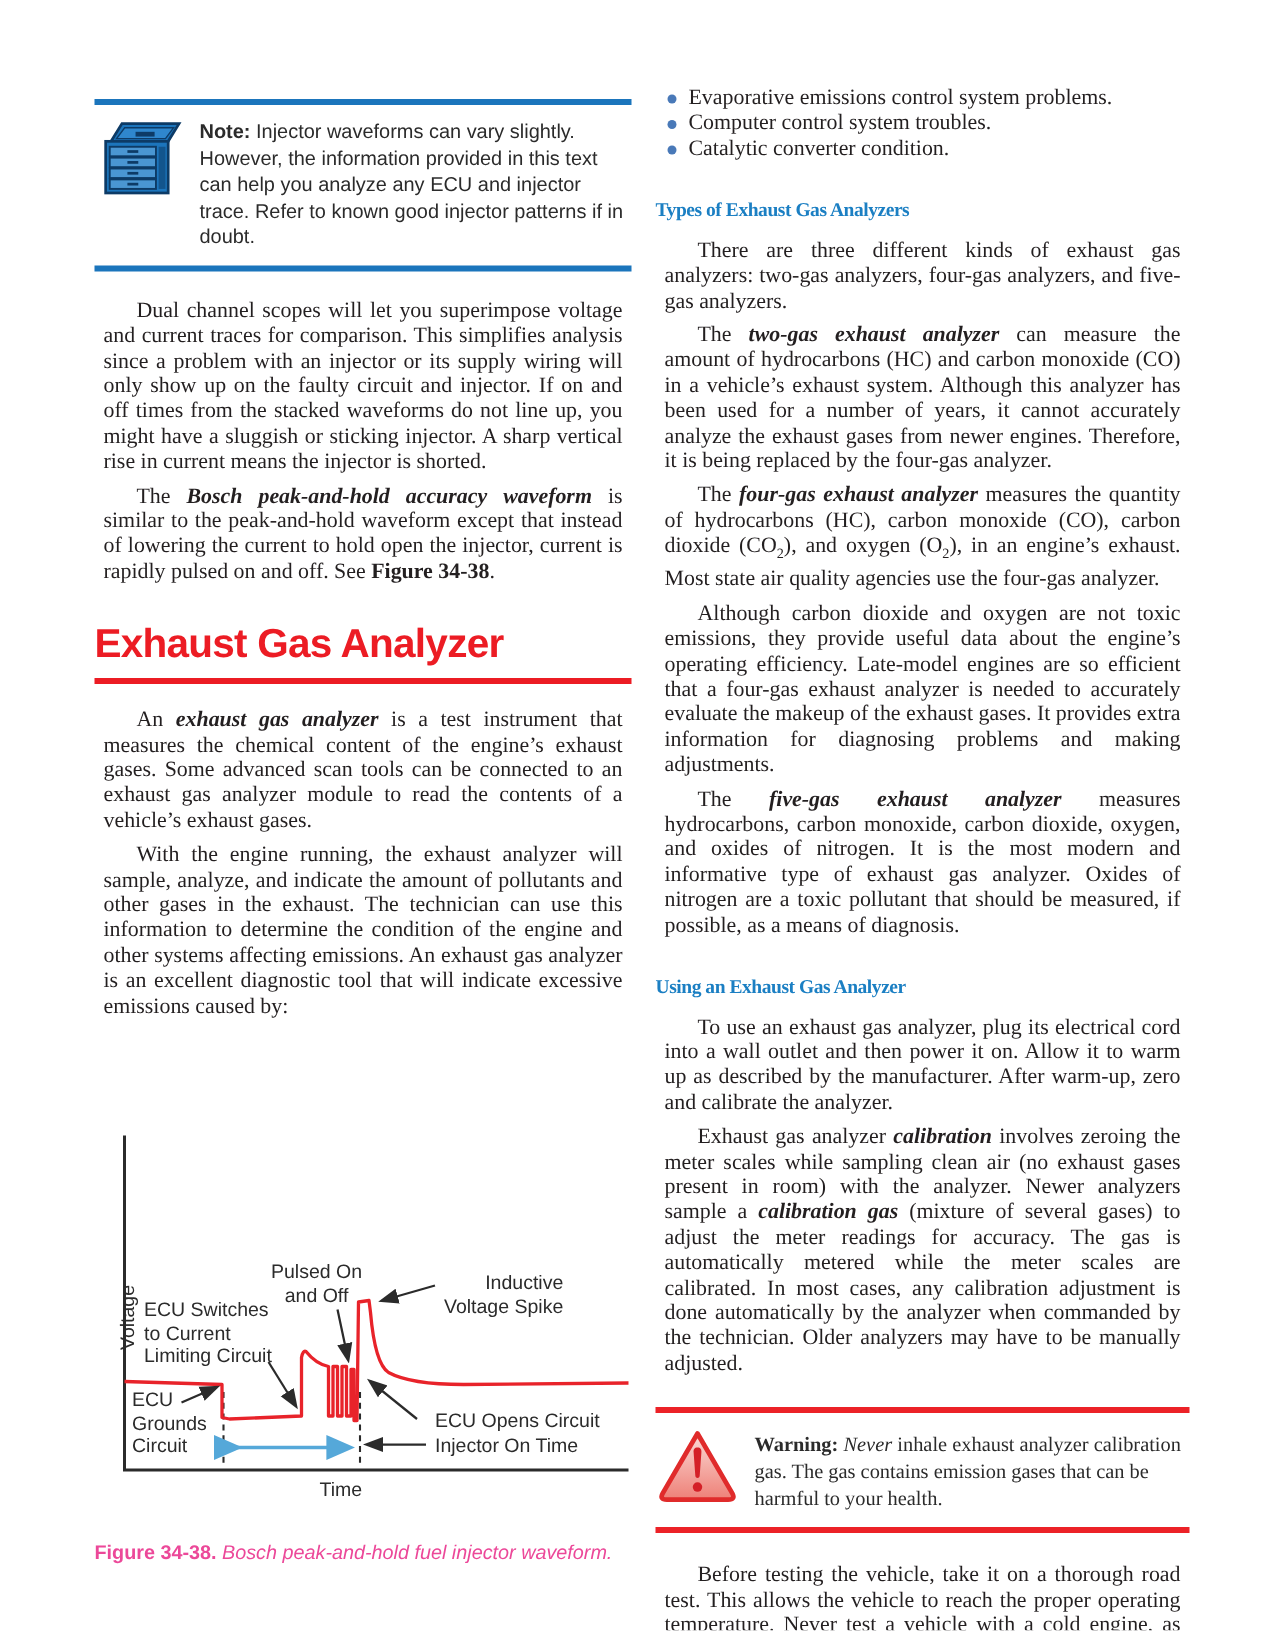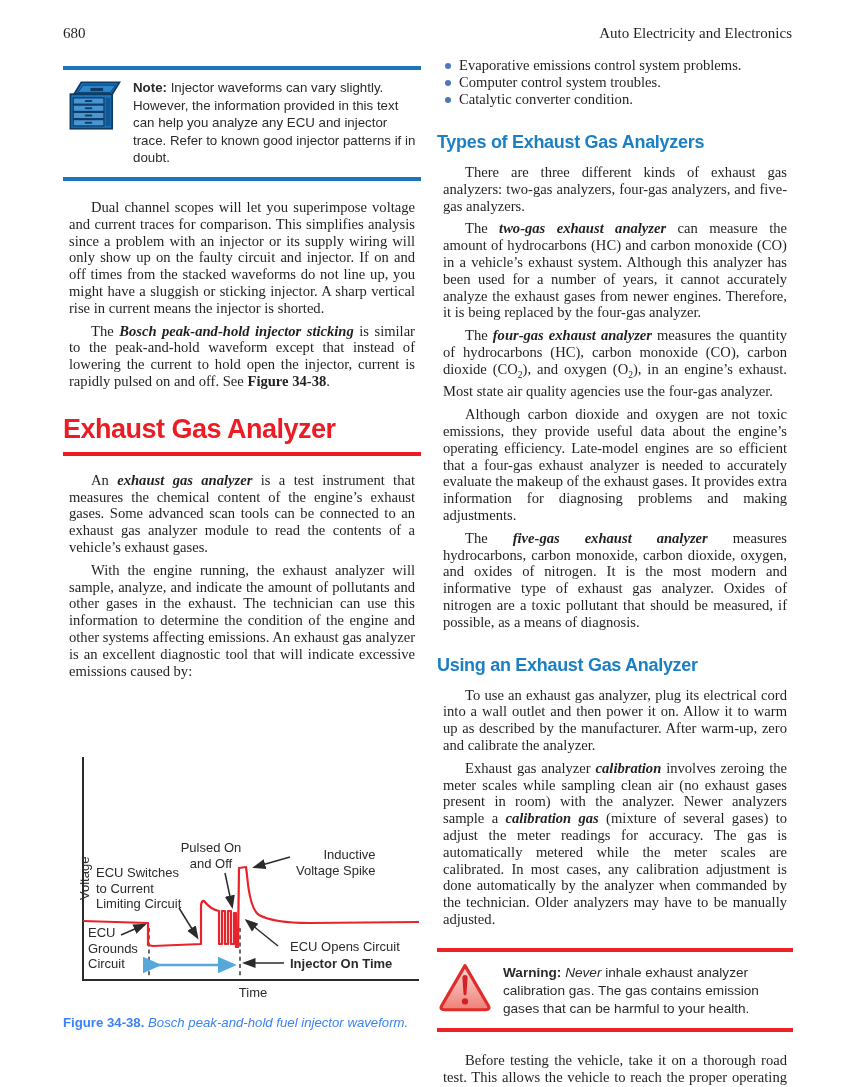--- a/index.html
+++ b/index.html
@@ -15,52 +15,48 @@
   p.body{font-size:14.6px;line-height:16.8px;text-align:justify;text-indent:22px;margin:6px;}
   
   .note-box{border-top:4px solid #1b75bc;border-bottom:4px solid #1b75bc;
             padding:9px 2px 10px 2px;display:flex;align-items:flex-start;gap:10px;}
   .note-text{font-family:"Liberation Sans",sans-serif;font-size:13.3px;line-height:17.6px;
              color:#2b2b2b;flex:1;}
   
   .warning-box{border-top:4px solid #ec2227;border-bottom:4px solid #ec2227;
                padding:10px 2px 10px 2px;display:flex;align-items:flex-start;gap:12px;
                margin-top:20px;}
-  .warning-text{font-family:Liberation Sans, sans-serif;font-size:13.6px;line-height:18px;
+  .warning-text{font-family:Liberation Serif, serif;font-size:13.6px;line-height:18px;
                 color:#2b2b2b;flex:1;padding-top:2px;}
   
   h1.red{font-family:"Liberation Sans",sans-serif;font-weight:bold;color:#ec1c24;
          font-size:27px;letter-spacing:-0.5px;margin:24px 0 16px 0;
          border-bottom:4px solid #ec1c24;padding-bottom:7px;}
-  h2.blue{font-family:Liberation Sans, sans-serif;font-weight:bold;color:#1b7fc3;
-          font-size:18px;letter-spacing:-0.3px;margin:24px 0 11px 0;}
+  h2.blue{font-family:Liberation Serif, serif;font-weight:bold;color:#1b7fc3;
+          font-size:13px;letter-spacing:-0.3px;margin:24px 0 11px 0;}
   
   ul.blist{list-style:none;margin:0;padding:0;}
   ul.blist li{position:relative;padding-left:22px;font-size:14.6px;line-height:17px;}
   ul.blist li::before{content:"";position:absolute;left:8px;top:6px;width:6px;height:6px;
                       border-radius:50%;background:#4979b8;}
   
   .figure{position:absolute;left:0;top:689px;width:358px;}
   .fig-wrap{position:relative;width:358px;height:250px;}
   .fig-label{position:absolute;font-family:"Liberation Sans",sans-serif;font-size:13px;
              line-height:15.5px;color:#2b2b2b;white-space:pre-line;}
   .voltage-label{transform:rotate(-90deg);transform-origin:left top;}
-  .caption{font-family:"Liberation Sans",sans-serif;font-size:13.2px;margin-top:10px;
-           color:#3b82f6;}
+  .caption{font-family:"Liberation Sans",sans-serif;font-size:13.2px;margin-top:22px;
+           color:#ec4899;}
   .rich span{white-space:pre-wrap;text-align:right;}
 </style>
 </head>
 <body>
 
 <div class="page">
 
-  <div class="header">
-    <span>680</span>
-    <span>Auto Electricity and Electronics</span>
-  </div>
 
   <div class="col-left">
 
     <div class="note-box">
       <span>
         <svg width="58" height="54" viewBox="0 0 64 58">
 
           <polygon points="10,16 18,3 60,3 52,16" fill="#1c75bc" stroke="#0d3b66" stroke-width="2"></polygon>
           <polygon points="14,14 20,6 56,6 50,14" fill="#2f87cd" stroke="#0d3b66" stroke-width="1"></polygon>
           <rect x="28" y="9" width="14" height="3.5" fill="#0d3b66"></rect>
@@ -74,21 +70,21 @@
           <rect x="22" y="22.5" width="8" height="2" fill="#0d3b66"></rect>
           <rect x="22" y="30.5" width="8" height="2" fill="#0d3b66"></rect>
           <rect x="22" y="38.5" width="8" height="2" fill="#0d3b66"></rect>
           <rect x="22" y="46.5" width="8" height="2" fill="#0d3b66"></rect>
         </svg>
       </span>
       <div class="note-text rich"><span style="font-weight:bold">Note:</span><span> Injector waveforms can vary slightly. However, the information provided in this text can help you analyze any ECU and injector trace. Refer to known good injector patterns if in doubt.</span></div>
     </div>
 
     <p class="body" style="margin-top:18px;"><span>Dual channel scopes will let you superimpose voltage and current traces for comparison. This simplifies analysis since a problem with an injector or its supply wiring will only show up on the faulty circuit and injector. If on and off times from the stacked waveforms do not line up, you might have a sluggish or sticking injector. A sharp vertical rise in current means the injector is shorted.</span></p>
-    <p class="body"><span>The </span><span style="font-weight:bold;font-style:italic">Bosch peak-and-hold injector sticking</span><span> is similar to the peak-and-hold waveform except that instead of lowering the current to hold open the injector, current is rapidly pulsed on and off. See </span><span style="font-weight:bold">Figure 34-38</span><span>.</span></p>
+    <p class="body"><span>The </span><span style="font-weight:bold;font-style:italic">Bosch peak-and-hold accuracy waveform</span><span> is similar to the peak-and-hold waveform except that instead of lowering the current to hold open the injector, current is rapidly pulsed on and off. See </span><span style="font-weight:bold">Figure 34-38</span><span>.</span></p>
 
     <h1 class="red">Exhaust Gas Analyzer</h1>
 
     <p class="body"><span>An </span><span style="font-weight:bold;font-style:italic">exhaust gas analyzer</span><span> is a test instrument that measures the chemical content of the engine’s exhaust gases. Some advanced scan tools can be connected to an exhaust gas analyzer module to read the contents of a vehicle’s exhaust gases.</span></p>
     <p class="body"><span>With the engine running, the exhaust analyzer will sample, analyze, and indicate the amount of pollutants and other gases in the exhaust. The technician can use this information to determine the condition of the engine and other systems affecting emissions. An exhaust gas analyzer is an excellent diagnostic tool that will indicate excessive emissions caused by:</span></p>
 
 
     <div class="figure">
       <div class="fig-wrap">
         <svg width="358" height="250" viewBox="0 0 358 250">
@@ -126,22 +122,22 @@
 to Current
 Limiting Circuit</div>
         <div class="fig-label" style="left:112px;top:85px;width:72px;text-align:center;">Pulsed On
 and Off</div>
         <div class="fig-label" style="left:233px;top:92px;text-align:right;">Inductive
 Voltage Spike</div>
         <div class="fig-label" style="left:25px;top:170px;">ECU
 Grounds
 Circuit</div>
         <div class="fig-label" style="left:227px;top:184px;text-align:center;">ECU Opens Circuit</div>
-        <div class="fig-label" style="left:227px;top:201px;font-weight:bold;">Injector On Time</div>
-        <div class="fig-label" style="left:150px;top:230px;width:80px;text-align:center;">Time</div>
+        <div class="fig-label" style="left:227px;top:201px;">Injector On Time</div>
+        <div class="fig-label" style="left:150px;top:230px;width:80px;">Time</div>
       </div>
       <div class="caption rich"><span style="font-weight:bold">Figure 34-38.</span><span style="font-style:italic"> Bosch peak-and-hold fuel injector waveform.</span></div>
     </div>
   </div>
 
   <div class="col-right">
 
     <ul class="blist">
       <li>Evaporative emissions control system problems.</li>
       <li>Computer control system troubles.</li>

